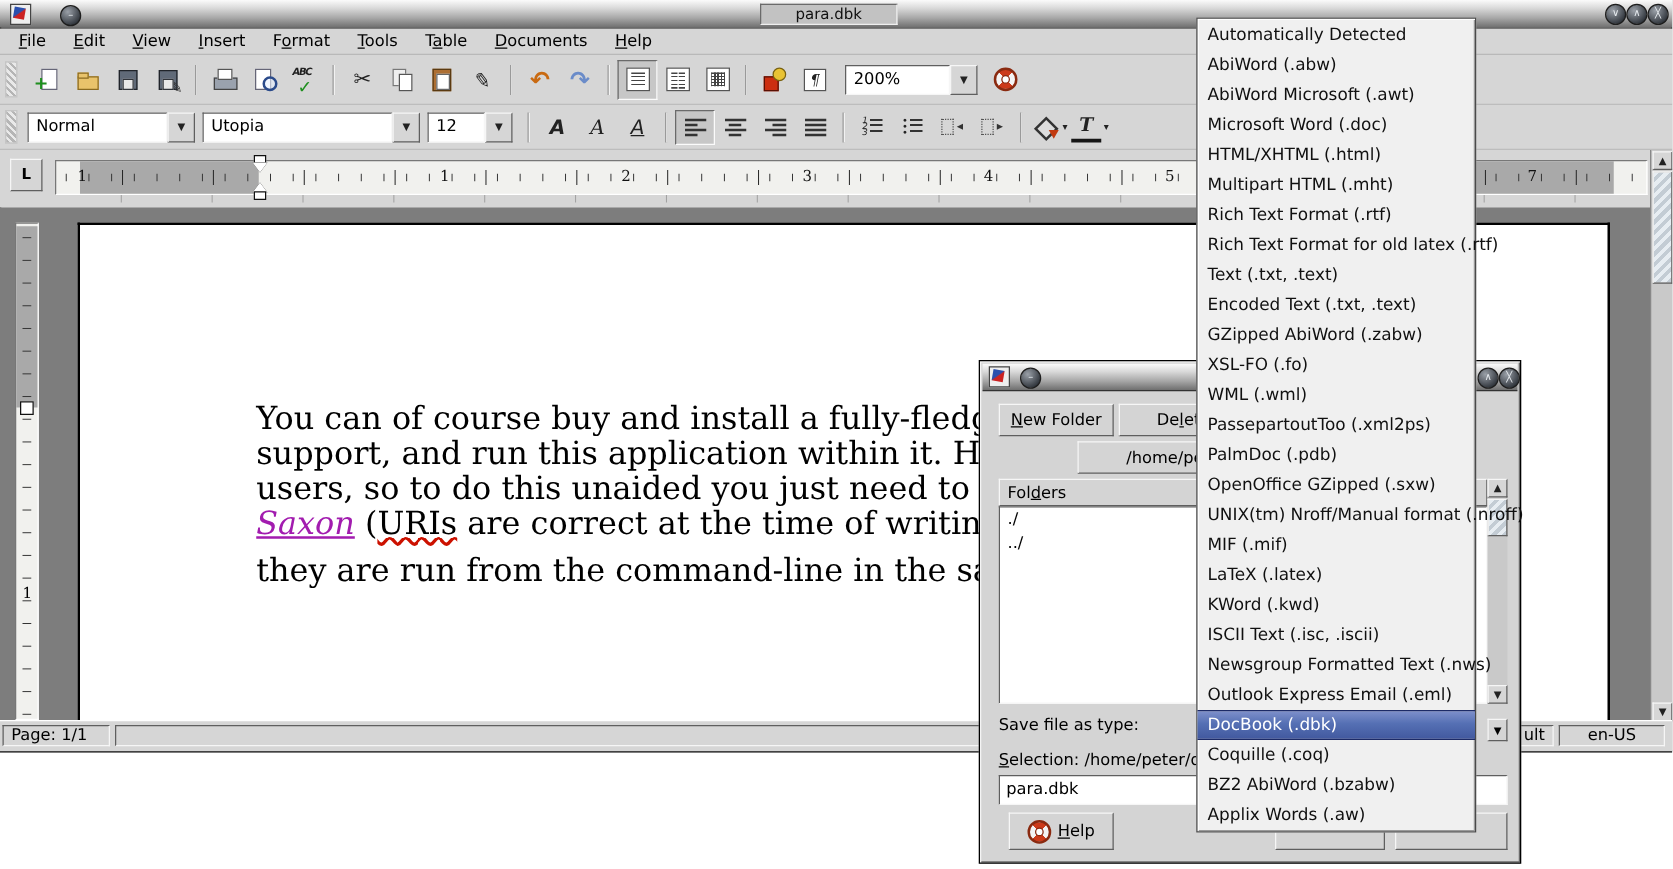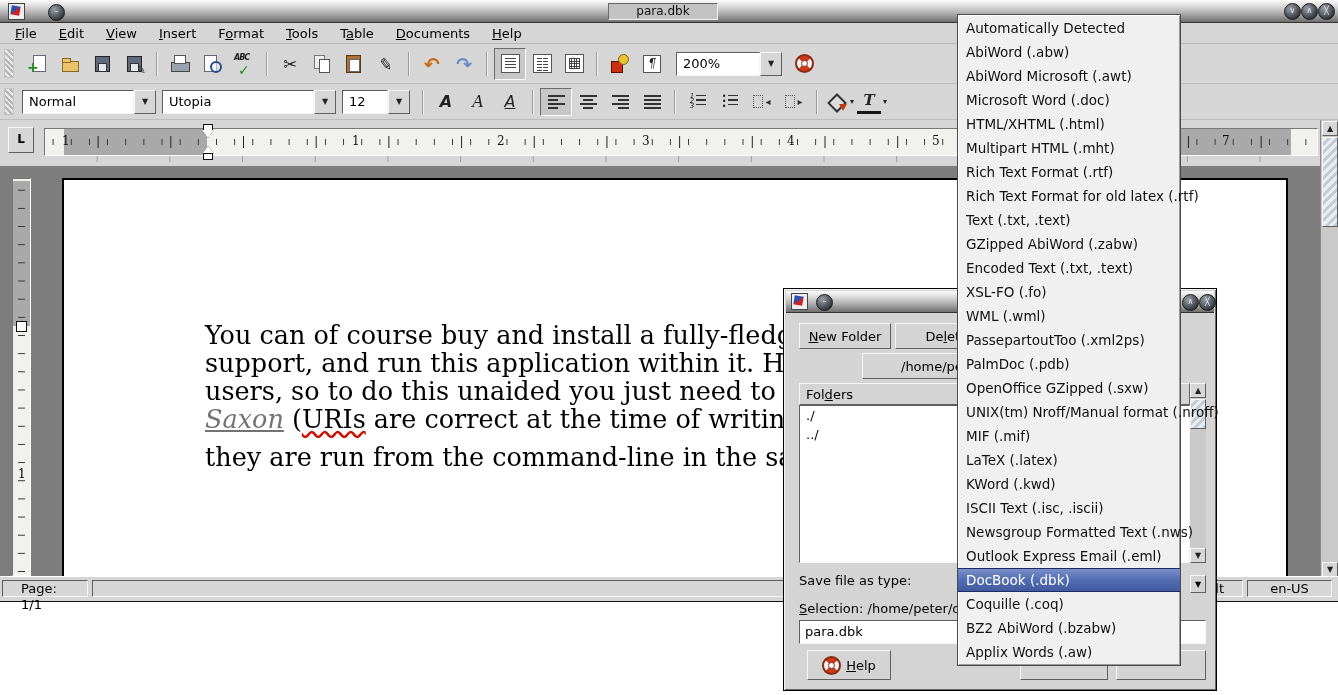--- a/index.html
+++ b/index.html
@@ -134,33 +134,33 @@
   .vr-ticks{position:absolute;left:5px;top:0;width:7px;height:100%;
         background-image:linear-gradient(to bottom,#333 1px,transparent 1px);
         background-size:7px 18.17px;background-position:0 156px;background-repeat:repeat-y;}
   .vr-num{position:absolute;left:5px;top:288px;font:12px "DejaVu Serif",serif;}
   .vr-marker{position:absolute;left:3px;top:142px;width:9px;height:9px;background:#fff;border:1px solid #111;}
   .page{position:absolute;left:62px;top:12px;width:1226px;height:398px;background:#fff;
         border:2px solid #000;border-bottom:none;box-sizing:border-box;}
   .textblock{position:absolute;left:141px;top:141px;font:25.5px "DejaVu Serif","Liberation Serif",serif;color:#000;}
   .dline{white-space:nowrap;line-height:28px;height:28px;}
   .dline.para{margin-top:10px;}
-  .dline .link{color:#737373;font-style:italic;text-decoration:underline;text-align:right;}
+  .dline .link{color:#a21caf;font-style:italic;text-decoration:underline;text-align:right;}
   .dline .misspell{text-decoration:underline;text-decoration-style:wavy;text-decoration-color:#cc1100;}
   
   .vscroll{position:absolute;left:1320px;top:120px;width:18px;height:458px;background:#c9c9c9;
         border-left:1px solid #888;box-sizing:border-box;}
   .sb-btn{position:absolute;left:1px;width:16px;height:15px;background:#d6d6d6;
         border:1px solid;border-color:#f6f6f6 #5f5f5f #5f5f5f #f6f6f6;text-align:center;line-height:13px;font-size:8px;color:#222;box-sizing:border-box;}
   .sb-thumb{position:absolute;left:1px;width:16px;background:repeating-linear-gradient(135deg,#e7edf2 0 3px,#c3ccd4 3px 6px);
         border:1px solid;border-color:#f6f6f6 #5f5f5f #5f5f5f #f6f6f6;box-sizing:border-box;}
   
   .statusbar{position:absolute;left:0;top:576px;width:100%;height:24px;background:#d6d6d6;border-top:1px solid #fff;}
   .sb-panel{position:absolute;top:3px;height:17px;background:#d6d6d6;border:1px solid;
-        border-color:#5f5f5f #f6f6f6 #f6f6f6 #5f5f5f;font-size:13px;line-height:16px;padding:0 18px;box-sizing:border-box;}
+        border-color:#5f5f5f #f6f6f6 #f6f6f6 #5f5f5f;font-size:13px;line-height:16px;padding:0 6px;box-sizing:border-box;}
   
   .dialog{position:absolute;left:783px;top:288px;width:434px;height:403px;background:#d4d4d4;
         border:1px solid #000;box-shadow:inset 1px 1px 0 #f4f4f4, inset -1px -1px 0 #6a6a6a;z-index:50;box-sizing:border-box;}
   .dlg-title{position:absolute;left:2px;top:2px;right:2px;height:21px;
         background:linear-gradient(180deg,#fbfbfb 0%,#d9d9d9 30%,#a8a8a8 65%,#6f6f6f 100%);border-bottom:1px solid #333;}
   .dlg-body{position:absolute;left:2px;top:24px;right:2px;bottom:2px;font-size:13px;}
   .gbtn{position:absolute;background:#d4d4d4;border:1px solid;border-color:#f6f6f6 #5f5f5f #5f5f5f #f6f6f6;
         display:flex;align-items:center;justify-content:center;font-size:13px;box-sizing:border-box;}
   .gbtn u{text-decoration:underline;}
   .dlg-label{position:absolute;font-size:13px;}
@@ -458,22 +458,22 @@
   <div class="dropdown" id="format-dropdown">
       <div class="dd-item">Automatically Detected</div>
       <div class="dd-item">AbiWord (.abw)</div>
       <div class="dd-item">AbiWord Microsoft (.awt)</div>
       <div class="dd-item">Microsoft Word (.doc)</div>
       <div class="dd-item">HTML/XHTML (.html)</div>
       <div class="dd-item">Multipart HTML (.mht)</div>
       <div class="dd-item">Rich Text Format (.rtf)</div>
       <div class="dd-item">Rich Text Format for old latex (.rtf)</div>
       <div class="dd-item">Text (.txt, .text)</div>
+      <div class="dd-item">Encoded Text (.txt, .text)</div>
       <div class="dd-item">GZipped AbiWord (.zabw)</div>
-      <div class="dd-item">Encoded Text (.txt, .text)</div>
       <div class="dd-item">XSL-FO (.fo)</div>
       <div class="dd-item">WML (.wml)</div>
       <div class="dd-item">PassepartoutToo (.xml2ps)</div>
       <div class="dd-item">PalmDoc (.pdb)</div>
       <div class="dd-item">OpenOffice GZipped (.sxw)</div>
       <div class="dd-item">UNIX(tm) Nroff/Manual format (.nroff)</div>
       <div class="dd-item">MIF (.mif)</div>
       <div class="dd-item">LaTeX (.latex)</div>
       <div class="dd-item">KWord (.kwd)</div>
       <div class="dd-item">ISCII Text (.isc, .iscii)</div>

